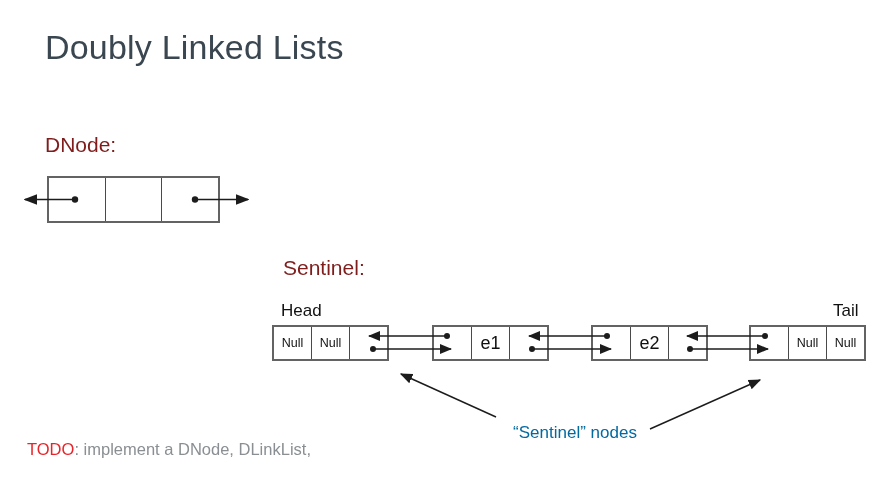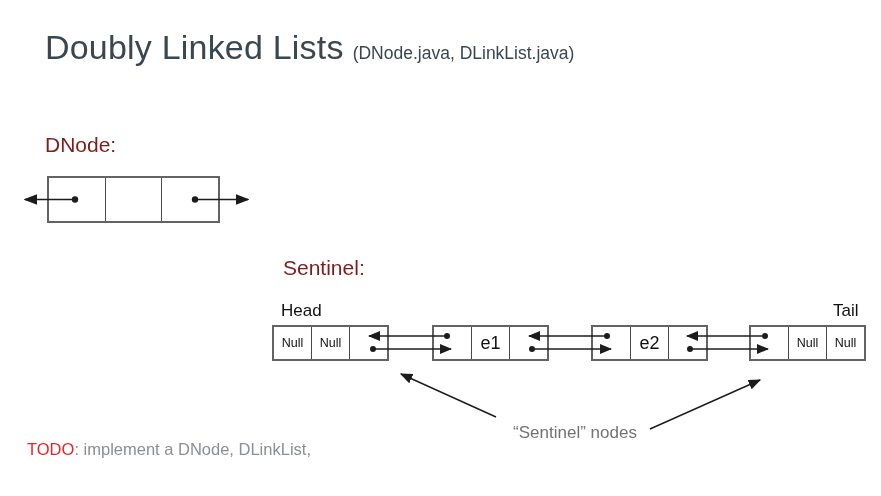--- a/index.html
+++ b/index.html
@@ -85,21 +85,21 @@
   #node-tail { left: 730px; }
 
   
   #sentinel-label {
     position: absolute;
     left: 455px;
     top: 423px;
     width: 202px;
     text-align: center;
     font-size: 17px;
-    color: #737373;
+    color: #0369a1;
     white-space: nowrap;
   }
 
   
   #todo {
     position: absolute;
     left: 8px;
     top: 438px;
     font-size: 16.5px;
     line-height: 23px;
@@ -116,21 +116,20 @@
     pointer-events: none;
   }
 </style>
 </head>
 <body>
 
 <div id="canvas">
 
   <div class="title-row">
     <span class="title-main">Doubly Linked Lists</span>
-    <span class="title-suffix">(DNode.java, DLinkList.java)</span>
   </div>
 
   <div id="dnode-label" class="section-label">DNode:</div>
   <div id="dnode-box" class="node">
     <div class="cell small"></div>
     <div class="cell big"></div>
     <div class="cell small"></div>
   </div>
 
   <div id="dlinklist-label" class="section-label">Sentinel:</div>

